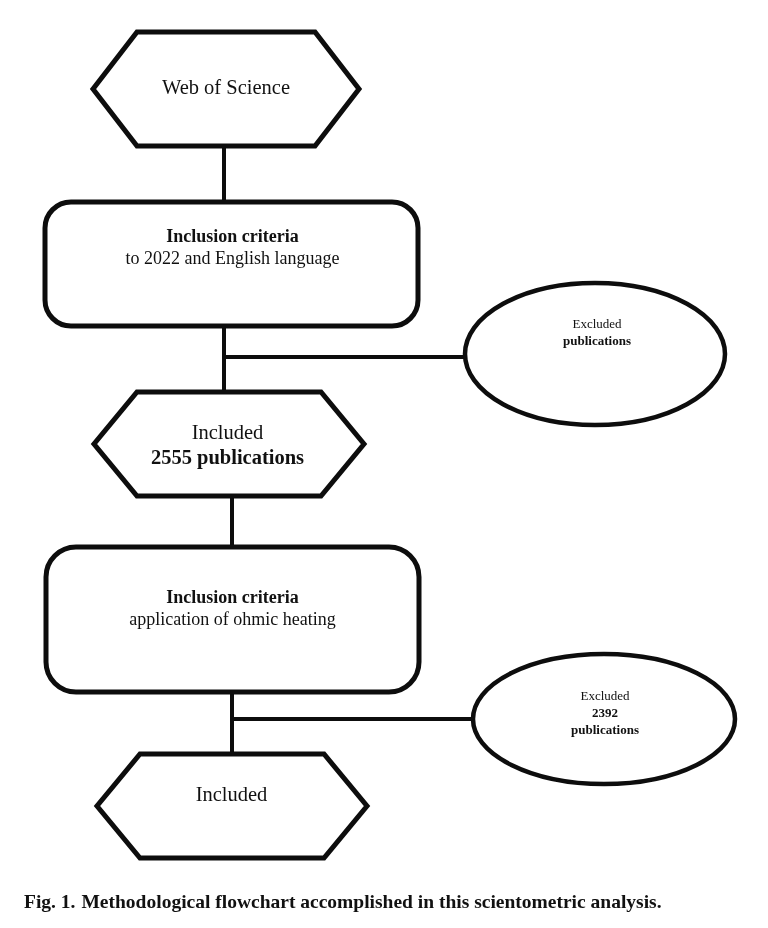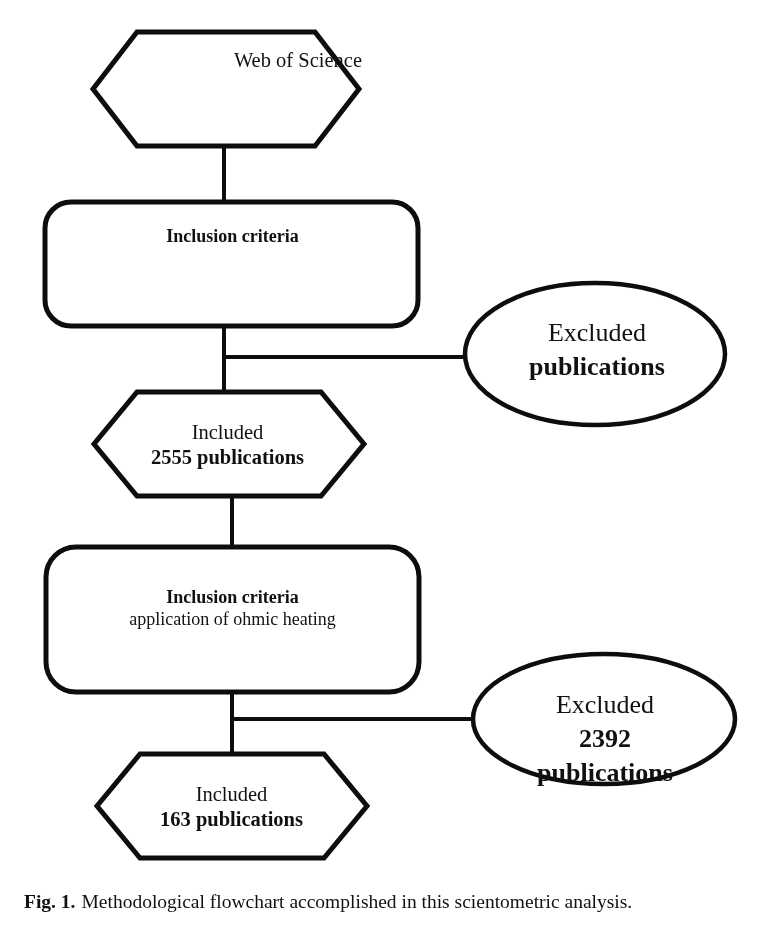--- a/index.html
+++ b/index.html
@@ -53,23 +53,22 @@
   }
   .node-text .ln.b {
     font-weight: bold;
   }
   
   .hex-text {
     font-size: 20.5px;
   }
   #text-source {
     left: 90px;
-    top: 48px;
+    top: 75px;
     width: 272px;
-    text-align: right;
   }
   #text-included-1 {
     left: 90px;
     top: 420px;
     width: 275px;
   }
   #text-included-2 {
     left: 95px;
     top: 782px;
     width: 273px;
@@ -83,21 +82,21 @@
     top: 225px;
     width: 375px;
   }
   #text-criteria-2 {
     left: 45px;
     top: 586px;
     width: 375px;
   }
   
   .ellipse-text {
-    font-size: 26px;
+    font-size: 13px;
     line-height: 1.3;
   }
   #text-excluded-1 {
     left: 468px;
     top: 316px;
     width: 258px;
   }
   #text-excluded-2 {
     left: 475px;
     top: 688px;
@@ -113,21 +112,21 @@
     line-height: 1.25;
     color: #111111;
     text-align: left;
     white-space: nowrap;
   }
   #caption .caption-label {
     font-weight: bold;
     margin-right: 6px;
   }
   #caption .caption-body {
-    font-weight: normal;
+    font-weight: bold;
     text-align: center;
   }
 </style>
 </head>
 <body>
 
 <div id="figure-root">
 
   <svg id="flow-svg" viewBox="0 0 768 882">
 
@@ -157,20 +156,21 @@
 
     <polygon class="shape-outline" stroke-width="5" stroke-linejoin="miter" points="140,754 324,754 367,806 324,858 140,858 97,806"></polygon>
   </svg>
 
   <div class="node-text hex-text" id="text-source">
     <span class="ln">Web of Science</span>
   </div>
 
   <div class="node-text box-text" id="text-criteria-1">
     <span class="ln b">Inclusion criteria</span>
+    <span class="ln">to 2022 and English language</span>
   </div>
 
   <div class="node-text ellipse-text" id="text-excluded-1">
     <span class="ln">Excluded</span>
     <span class="ln b">publications</span>
   </div>
 
   <div class="node-text hex-text" id="text-included-1">
     <span class="ln">Included</span>
     <span class="ln b">2555 publications</span>
@@ -182,20 +182,19 @@
   </div>
 
   <div class="node-text ellipse-text" id="text-excluded-2">
     <span class="ln">Excluded</span>
     <span class="ln b">2392</span>
     <span class="ln b">publications</span>
   </div>
 
   <div class="node-text hex-text" id="text-included-2">
     <span class="ln">Included</span>
-    <span class="ln b">163 publications</span>
   </div>
 
   <div id="caption">
     <span class="caption-label">Fig. 1.</span><span class="caption-body">Methodological flowchart accomplished in this scientometric analysis.</span>
   </div>
 
 </div>
 
 </body></html>

